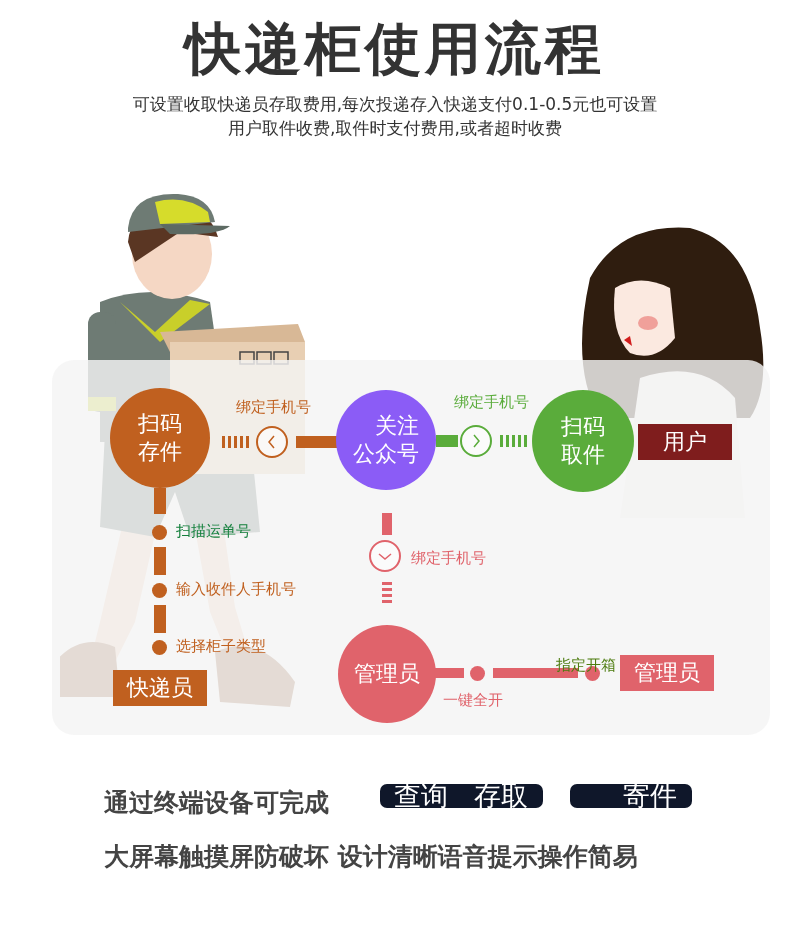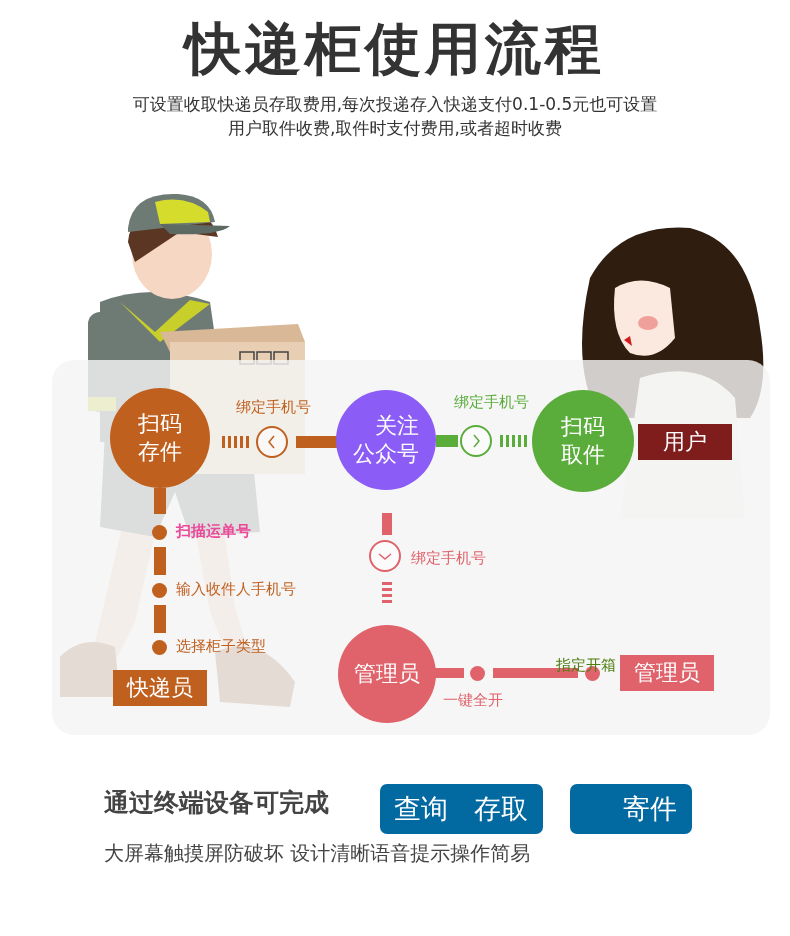--- a/index.html
+++ b/index.html
@@ -43,24 +43,24 @@
     position: absolute; border-radius: 50%; width: 32px; height: 32px; box-sizing: border-box;
     display: flex; align-items: center; justify-content: center; background: rgba(255,255,255,0.6);
   }
 
   .label { position: absolute; font-size: 15px; white-space: nowrap; }
   .tag { position: absolute; color: #fff; font-size: 22px; display: flex; align-items: center; justify-content: center; }
   .dot { position: absolute; width: 15px; height: 15px; border-radius: 50%; }
 
   .bottom1 { left: 104px; top: 786px; font-size: 25px; font-weight: bold; color: #444; }
   .pill {
-    position: absolute; top: 784px; height: 50px; background: #0369a1; color: #fff; font-size: 27px;
+    position: absolute; top: 784px; height: 24px; background: #0f172a; color: #fff; font-size: 27px;
     border-radius: 7px; display: flex; align-items: center; justify-content: center;
   }
-  .bottom2 { left: 104px; top: 840px; font-size: 20px; font-weight: normal; color: #444; white-space: nowrap; }
+  .bottom2 { left: 104px; top: 840px; font-size: 25px; font-weight: bold; color: #444; white-space: nowrap; }
 </style>
 </head>
 <body>
 
 <div class="abs title">快递柜使用流程</div>
 <div class="abs subtitle">
   <div>可设置收取快递员存取费用,每次投递存入快递支付0.1-0.5元也可设置</div>
   <div>用户取件收费,取件时支付费用,或者超时收费</div>
 </div>
 
@@ -151,21 +151,21 @@
 <div class="abs circle c-green" style="left:532px; top:390px; width:102px; height:102px;">
   <div>
     <div>扫码</div>
     <div>取件</div>
   </div>
 </div>
 <div class="tag" style="left:638px; top:424px; width:94px; height:36px; background:#7f1d1d;">用户</div>
 
 <div class="bar" style="left:154px; top:488px; width:12px; height:26px; background:#c0601f;"></div>
 <div class="dot" style="left:152px; top:525px; background:#c0601f;"></div>
-<div class="label" style="left:176px; top:522px; color:#ec4899;font-weight:bold;">扫描运单号</div>
+<div class="label" style="left:176px; top:522px; color:#15803d;">扫描运单号</div>
 <div class="bar" style="left:154px; top:547px; width:12px; height:28px; background:#c0601f;"></div>
 <div class="dot" style="left:152px; top:583px; background:#c0601f;"></div>
 <div class="label" style="left:176px; top:580px; color:#c0601f;">输入收件人手机号</div>
 <div class="bar" style="left:154px; top:605px; width:12px; height:28px; background:#c0601f;"></div>
 <div class="dot" style="left:152px; top:640px; background:#c0601f;"></div>
 <div class="label" style="left:176px; top:637px; color:#c0601f;">选择柜子类型</div>
 <div class="tag" style="left:113px; top:670px; width:94px; height:36px; background:#c0601f;">快递员</div>
 
 <div class="bar" style="left:382px; top:513px; width:10px; height:22px; background:#e0636b;"></div>
 <div class="ring" style="left:369px; top:540px; border:2px solid #e0636b;">

